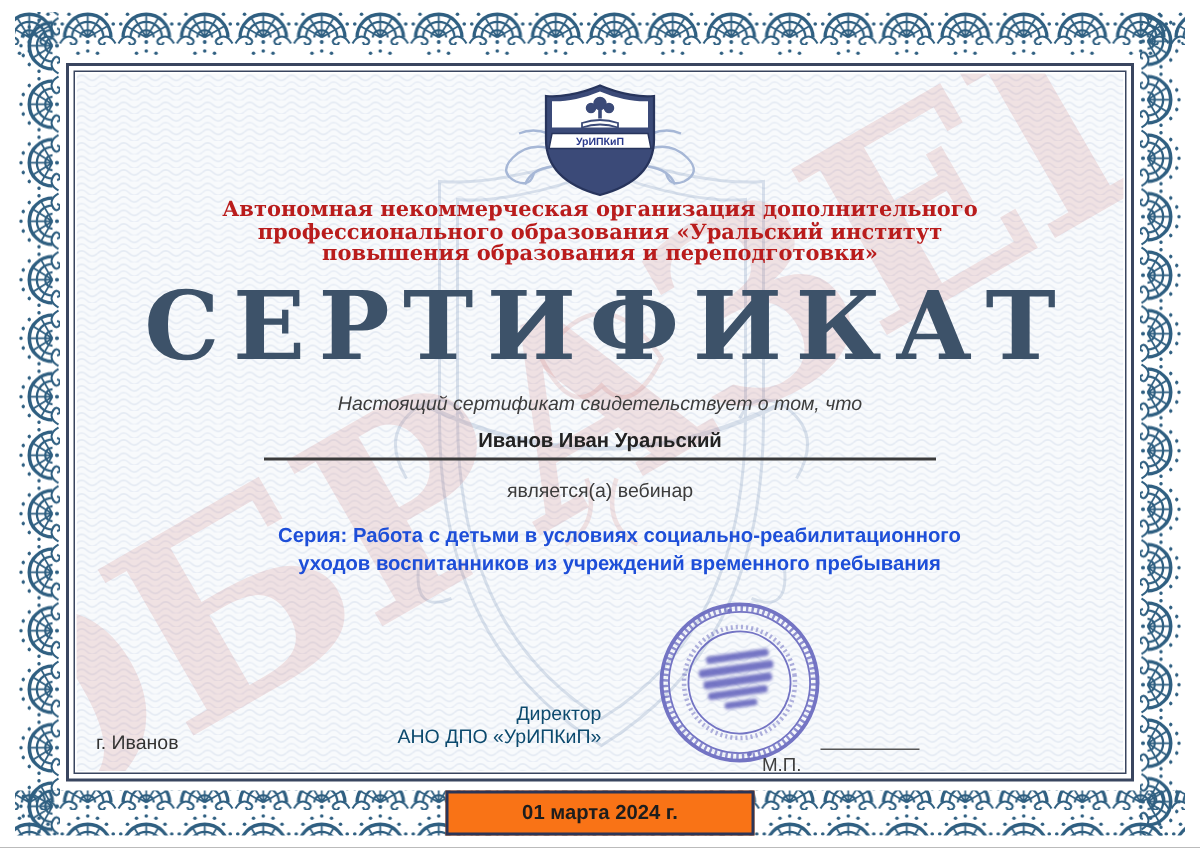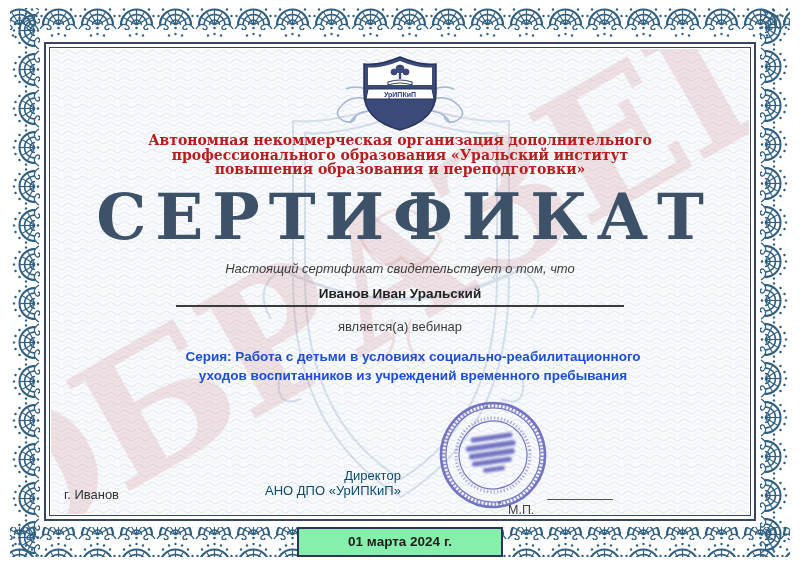--- a/index.html
+++ b/index.html
@@ -31,21 +31,21 @@
   .course{margin-top:13px;font-size:13.5px;font-weight:bold;line-height:19px;color:#1d4ed8;padding-left:26px;}
   .city{position:absolute;left:13px;top:432px;font-size:13px;color:#333;z-index:2;}
   .director{position:absolute;left:214px;top:414px;font-size:13px;line-height:14.5px;
             color:#0c4a6e;text-align:right;z-index:2;}
   .stamp{position:absolute;left:386px;top:344px;z-index:2;}
   .mp{position:absolute;left:457px;top:432px;font-size:12.5px;color:#3f3f3f;z-index:3;margin-top:16px;}
   .sig-line{position:absolute;left:496px;top:444px;width:66px;border-top:1.5px solid #555;z-index:2;}
   .disclaimer{position:absolute;left:0;right:0;top:452px;text-align:center;
               font-size:11px;color:#5a616b;z-index:2;margin-top:32px;}
   .date-box{position:absolute;left:50%;top:527px;transform:translateX(-50%);
-            width:202px;height:26px;background:#86efac;border:2px solid #2b3557;z-index:5;
+            width:202px;height:26px;background:#f97316;border:2px solid #2b3557;z-index:5;
             text-align:center;line-height:26px;font-size:13.5px;font-weight:bold;color:#1d1d1d;}
 </style>
 </head>
 <body>
 
 <div class="page">
 
   <svg class="border-svg" width="800" height="565">
     <defs>
       <pattern id="orn" width="39" height="30" patternUnits="userSpaceOnUse">

